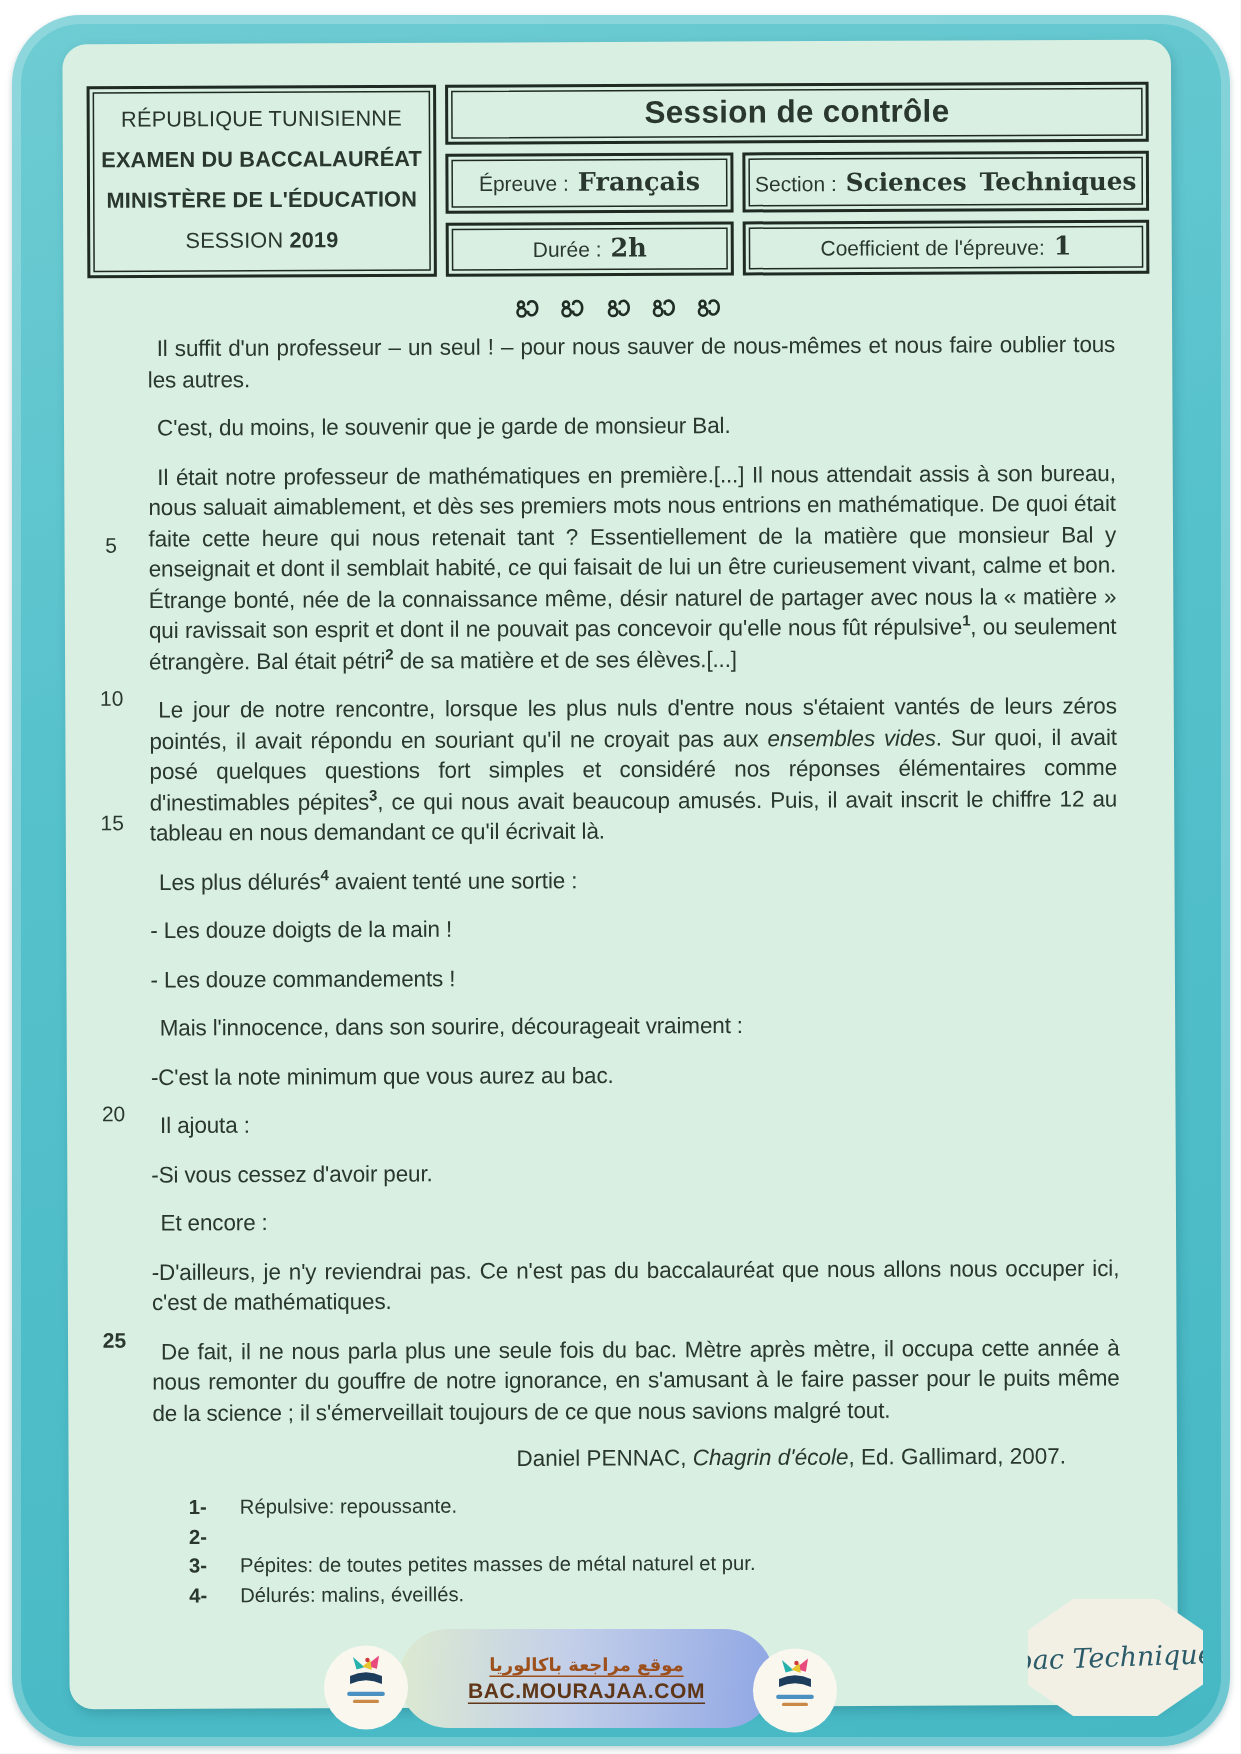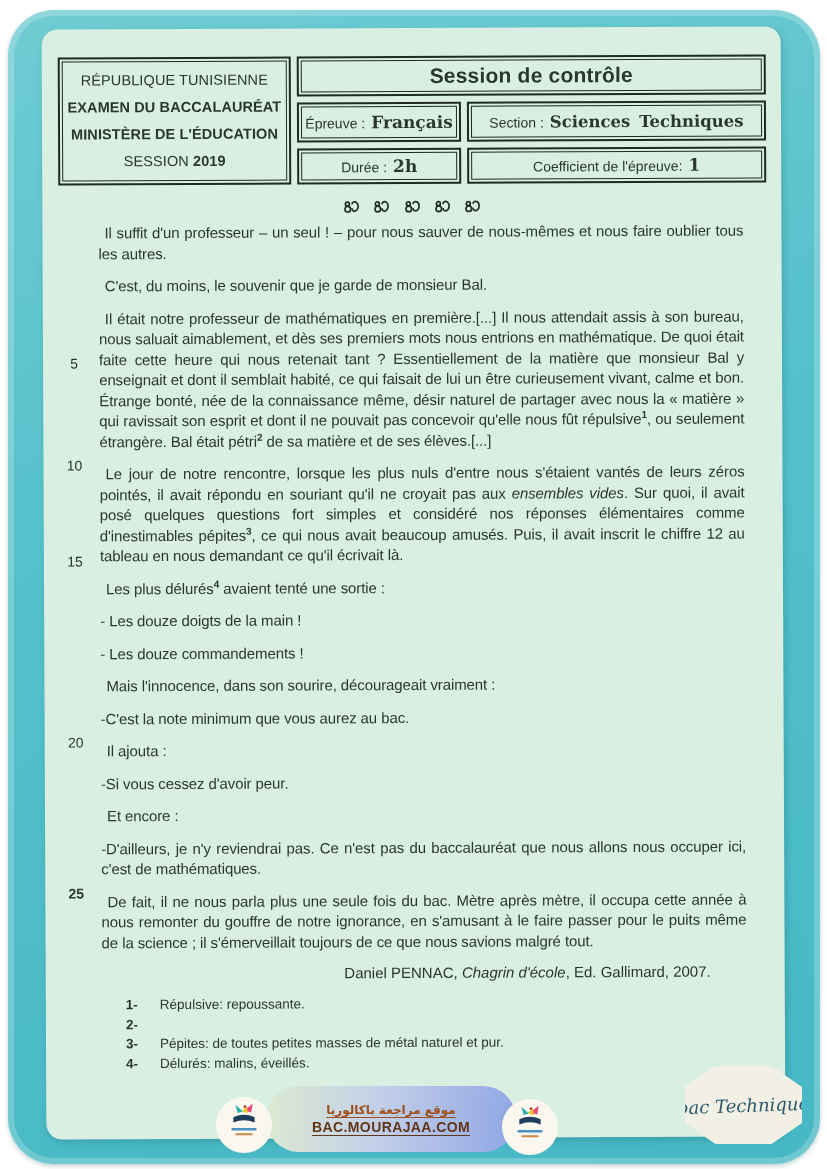--- a/index.html
+++ b/index.html
@@ -20,21 +20,21 @@
            flex-direction:column;align-items:center;justify-content:center;text-align:center;}
   .hdr-left{width:233px;height:128px;}
   .hdr-left .cell-in{line-height:27px;font-size:14.5px;letter-spacing:.1px;}
   .hl-bold{font-weight:700;}
   .hdr-right{flex:1;display:flex;flex-direction:column;gap:6px;}
   .hrow{display:flex;gap:6px;}
   .h-title{height:40px;}
   .h-title .cell-in{font-size:21px;font-weight:700;letter-spacing:.2px;}
   .h-mid,.h-bot{height:40px;}
   .h-bot{height:36px;}
-  .c-epreuve{width:164px;}
+  .c-epreuve{width:192px;}
   .c-grow{flex:1;}
   .lab{font-size:14px;}
   .val-serif{font-family:"DejaVu Serif","Liberation Serif",serif;font-weight:700;font-size:17px;}
   .rowline{display:flex;align-items:baseline;gap:6px;justify-content:center;}
   
   .orns{margin-top:13px;text-align:center;height:16px;}
   .orns svg{margin:0 5px;vertical-align:middle;}
   
   .bt{width:645px;margin:9px 0 0 56px;font-size:15px;line-height:20.5px;letter-spacing:-0.1px;}
   .bt p{margin:0 0 12px 0;text-indent:6px;}
@@ -166,21 +166,21 @@
           <g fill="none" stroke="#1f2d24" stroke-width="1.7">
             <circle cx="4" cy="3.8" r="2"></circle>
             <circle cx="4.4" cy="8.9" r="2.8"></circle>
             <path d="M8.8 4.2 C8.4 1.6 11.6 0.9 13.2 2.3 C15.4 4.1 15.3 8.4 13 10.2 C10.8 11.9 8.3 10.4 8.7 7.9"></path>
           </g>
         </svg>
     </div>
 
     <div class="lnum" style="top:326px;">5</div>
     <div class="lnum" style="top:428px;">10</div>
-    <div class="lnum" style="top:524px;">15</div>
+    <div class="lnum" style="top:511px;">15</div>
     <div class="lnum" style="top:705px;">20</div>
     <div class="lnum" style="top:856px;font-weight:bold;">25</div>
 
     <div class="bt">
       <p class="j">Il suffit d'un professeur – un seul ! – pour nous sauver de nous-mêmes et nous faire oublier tous les autres.</p>
       <p>C'est, du moins, le souvenir que je garde de monsieur Bal.</p>
       <p class="j"><span>Il était notre professeur de mathématiques en première.[...] Il nous attendait assis à son bureau, nous saluait aimablement, et dès ses premiers mots nous entrions en mathématique. De quoi était faite cette heure qui nous retenait tant ? Essentiellement de la matière que monsieur Bal y enseignait et dont il semblait habité, ce qui faisait de lui un être curieusement vivant, calme et bon. Étrange bonté, née de la connaissance même, désir naturel de partager avec nous la « matière » qui ravissait son esprit et dont il ne pouvait pas concevoir qu'elle nous fût répulsive</span><span class="sup">1</span><span>, ou seulement étrangère. Bal était pétri</span><span class="sup">2</span><span> de sa matière et de ses élèves.[...]</span></p>
       <p class="j"><span>Le jour de notre rencontre, lorsque les plus nuls d'entre nous s'étaient vantés de leurs zéros pointés, il avait répondu en souriant qu'il ne croyait pas aux </span><span class="it">ensembles vides</span><span>. Sur quoi, il avait posé quelques questions fort simples et considéré nos réponses élémentaires comme d'inestimables pépites</span><span class="sup">3</span><span>, ce qui nous avait beaucoup amusés. Puis, il avait inscrit le chiffre 12 au tableau en nous demandant ce qu'il écrivait là.</span></p>
       <p><span>Les plus délurés</span><span class="sup">4</span><span> avaient tenté une sortie :</span></p>
       <p class="d">- Les douze doigts de la main !</p>

